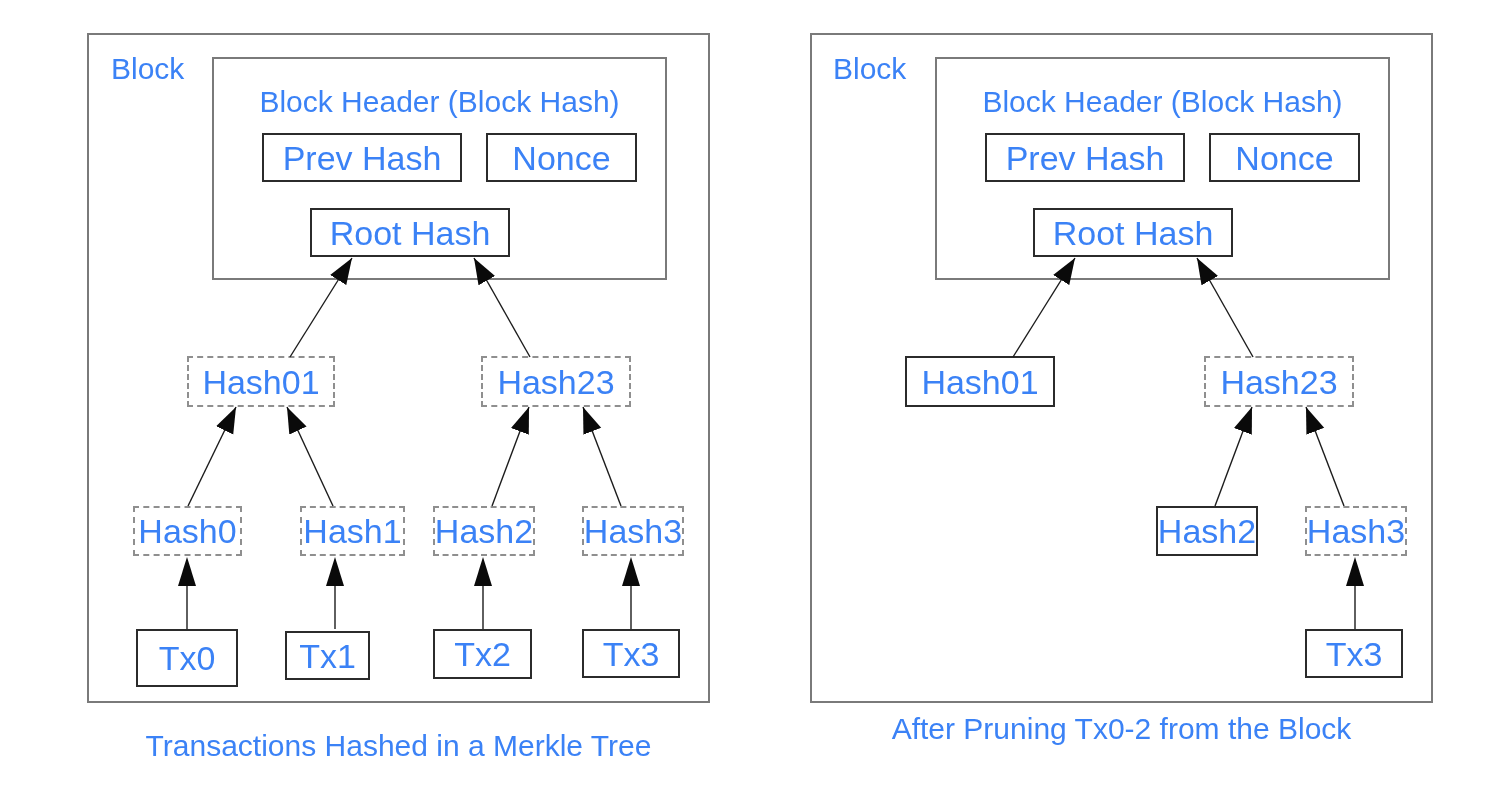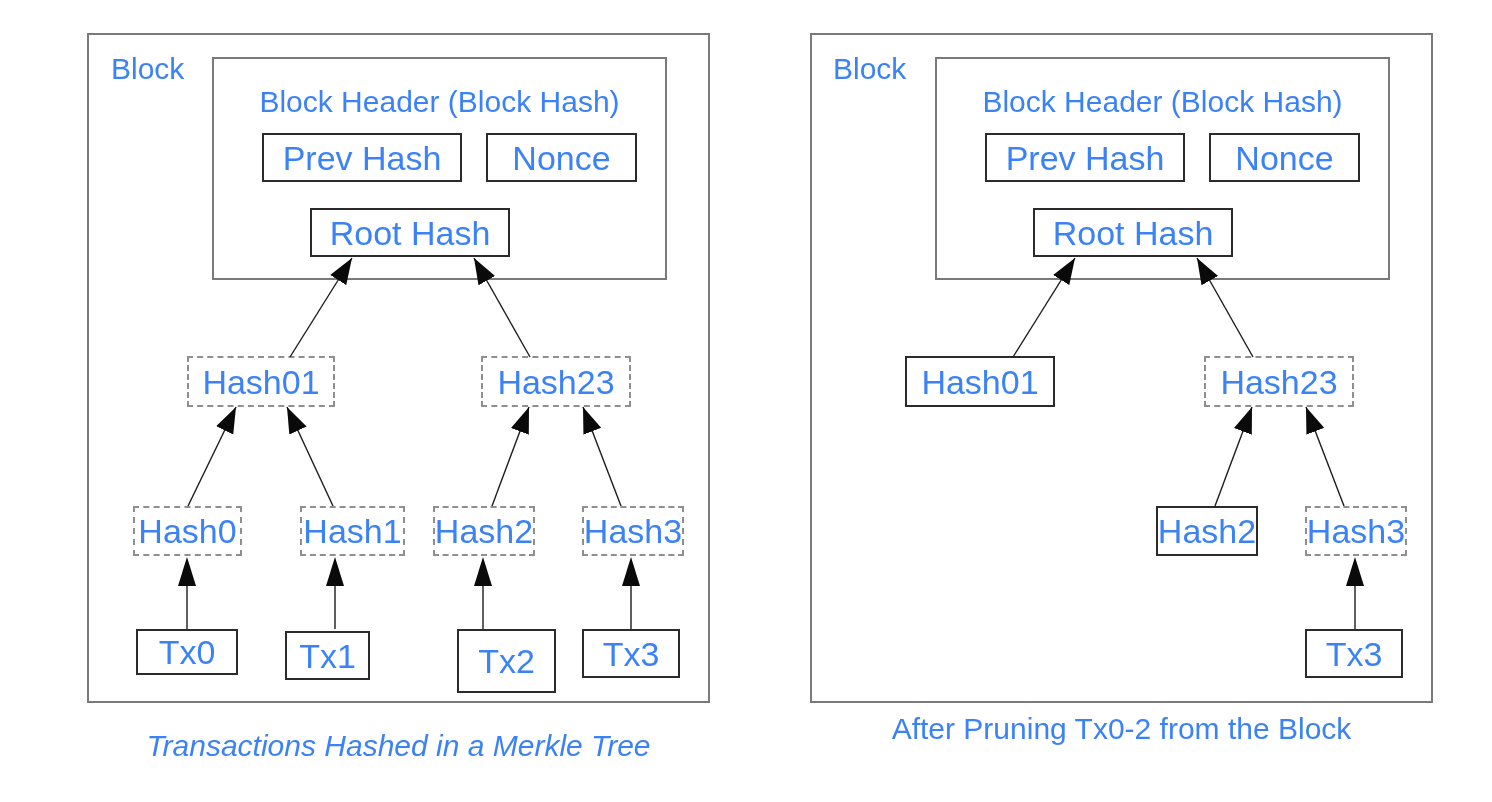--- a/index.html
+++ b/index.html
@@ -51,26 +51,26 @@
   <div class="abs node solid" style="left:310px; top:208px; width:200px; height:49px;">Root Hash</div>
 
   <div class="abs node dashed" style="left:187px; top:356px; width:148px; height:51px;">Hash01</div>
   <div class="abs node dashed" style="left:481px; top:356px; width:150px; height:51px;">Hash23</div>
 
   <div class="abs node dashed" style="left:133px; top:506px; width:109px; height:50px;">Hash0</div>
   <div class="abs node dashed" style="left:300px; top:506px; width:105px; height:50px;">Hash1</div>
   <div class="abs node dashed" style="left:433px; top:506px; width:102px; height:50px;">Hash2</div>
   <div class="abs node dashed" style="left:582px; top:506px; width:102px; height:50px;">Hash3</div>
 
-  <div class="abs node solid" style="left:136px; top:629px; width:102px; height:46px;">Tx0</div>
+  <div class="abs node solid" style="left:136px; top:629px; width:102px; height:58px;">Tx0</div>
   <div class="abs node solid" style="left:285px; top:631px; width:85px; height:49px;">Tx1</div>
-  <div class="abs node solid" style="left:433px; top:629px; width:99px; height:64px;margin-left:24px;">Tx2</div>
+  <div class="abs node solid" style="left:433px; top:629px; width:99px; height:50px;">Tx2</div>
   <div class="abs node solid" style="left:582px; top:629px; width:98px; height:49px;">Tx3</div>
 
-  <div class="abs caption" style="left:87px; top:729px; width:623px;font-style:italic;">Transactions Hashed in a Merkle Tree</div>
+  <div class="abs caption" style="left:87px; top:729px; width:623px;">Transactions Hashed in a Merkle Tree</div>
 
   <div class="abs panel" style="left:810px; top:33px; width:623px; height:670px;"></div>
 
   <div class="abs plain-label" style="left:833px; top:54px;">Block</div>
 
   <div class="abs frame-box" style="left:935px; top:57px; width:455px; height:223px;">
     <div class="header-title">Block Header (Block Hash)</div>
   </div>
 
   <div class="abs node solid" style="left:985px; top:133px; width:200px; height:49px;">Prev Hash</div>

